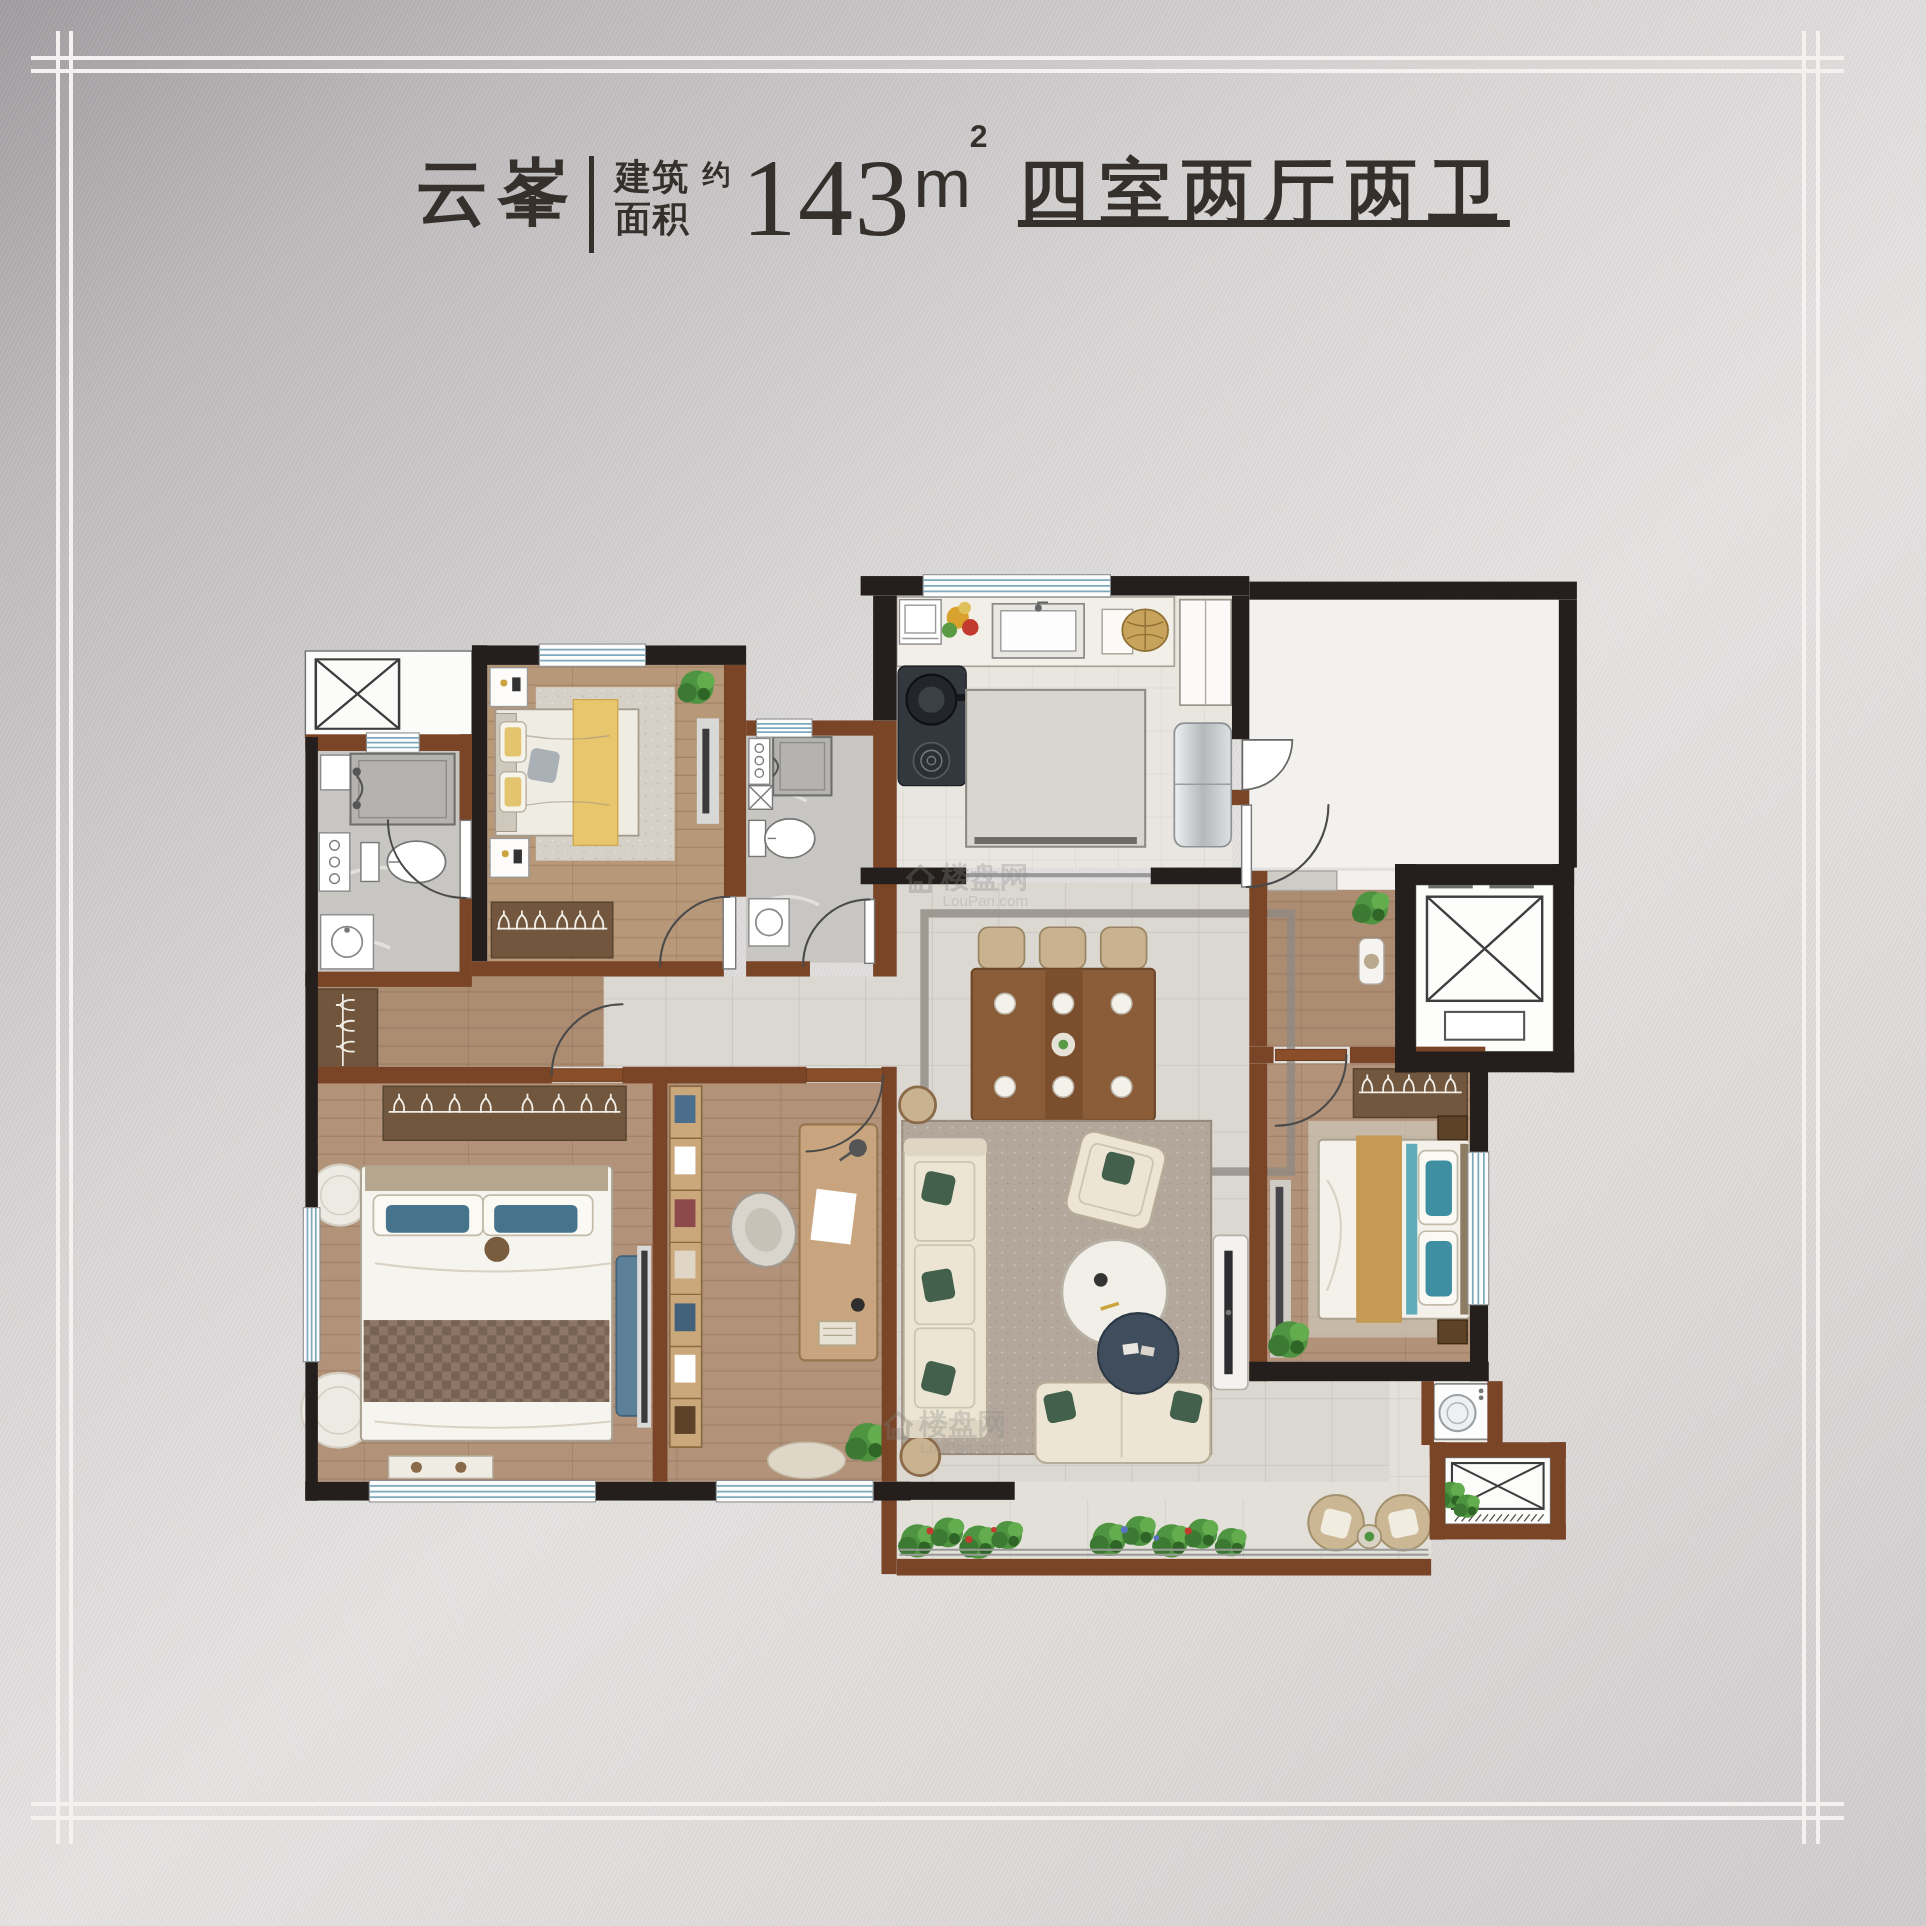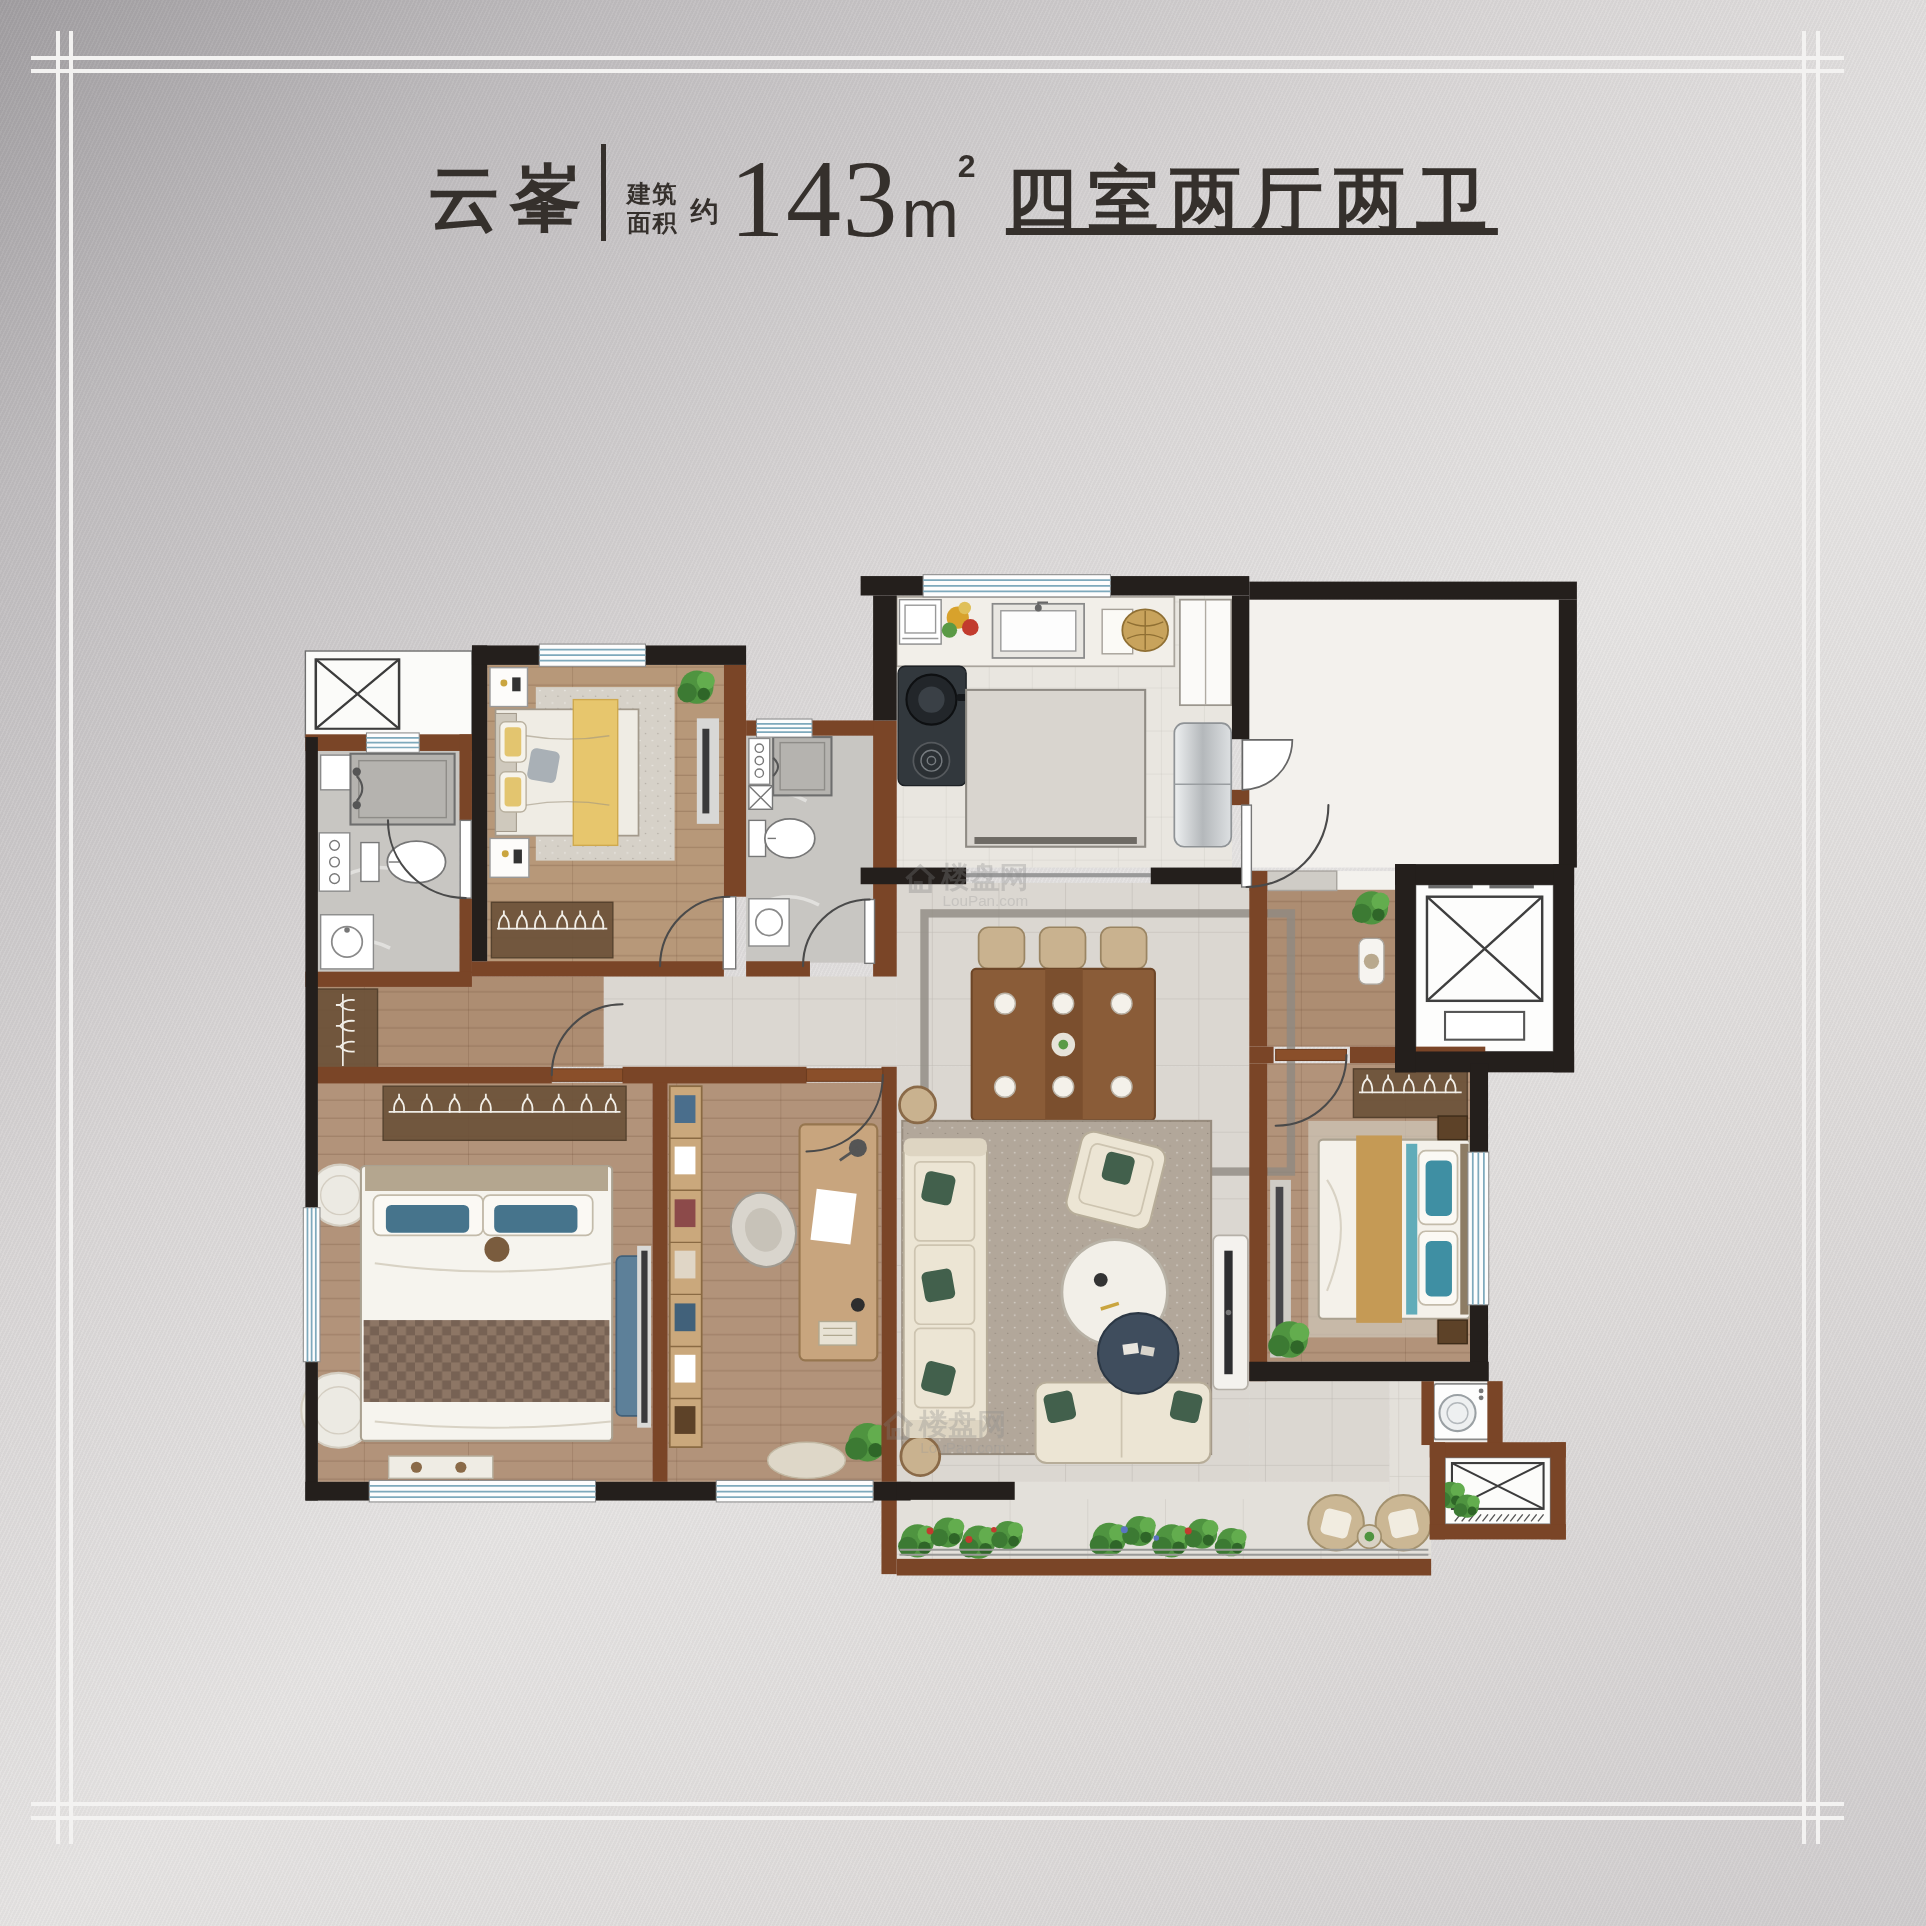--- a/index.html
+++ b/index.html
@@ -4,25 +4,25 @@
 <style>
   html,body{margin:0;padding:0;}
   body{width:1926px;height:1926px;overflow:hidden;font-family:"Liberation Sans",sans-serif;}
   .stage{position:relative;width:1926px;height:1926px;
     background:linear-gradient(140deg,#a09da0 0%,#bebbbd 14%,#d9d6d6 36%,#e6e4e3 55%,#dedbda 74%,#cfcccd 100%);}
   .stage::after{content:"";position:absolute;inset:0;pointer-events:none;
     background:repeating-linear-gradient(115deg,rgba(255,255,255,.05) 0 1.4px,rgba(110,110,116,.045) 1.4px 3.5px);}
   .frameline{position:absolute;background:#f3f2f1;z-index:3;}
   .fl-h{left:30.5px;width:1813px;height:4.2px;}
   .fl-v{top:30.5px;height:1813px;width:4.2px;}
-  .title-row{position:absolute;left:0;right:0;top:144px;display:flex;justify-content:center;align-items:flex-end;
+  .title-row{position:absolute;left:0;right:0;top:156px;display:flex;justify-content:center;
     color:#35302c;z-index:4;}
   .t-name{font-family:"DejaVu Serif","Liberation Serif",serif;font-weight:700;font-size:72px;line-height:1;letter-spacing:9.7px;margin-bottom:7px;}
   .t-divider{width:4.9px;height:97px;background:#35302c;margin:0 21px 0 9.7px;}
-  .t-stack{display:flex;flex-direction:column;font-size:24px;font-weight:700;line-height:1.18;margin-bottom:4.2px;letter-spacing:1.4px;}
+  .t-stack{display:flex;flex-direction:column;font-size:36px;font-weight:700;line-height:1.18;margin-bottom:4.2px;letter-spacing:1.4px;}
   .t-approx{font-size:28px;font-weight:600;margin:0 4.2px 9.7px 12.5px;}
   .t-value{font-family:"Liberation Serif","DejaVu Serif",serif;font-size:110px;font-weight:500;line-height:.78;letter-spacing:1.4px;margin:0 2.8px -1.4px 7px;}
   .t-unit{font-family:Liberation Sans, sans-serif;font-size:69px;line-height:.8;font-weight:500;margin-bottom:0px;}
   .t-unit sup{font-size:32px;position:relative;top:-36px;left:-1.4px;font-weight:600;}
   .t-layout{font-family:"DejaVu Serif","Liberation Serif",serif;font-size:71px;font-weight:700;line-height:1;letter-spacing:11px;margin:0 0 5.6px 29px;text-decoration:underline;}
   svg.plan{position:absolute;left:0;top:0;z-index:2;}
 </style>
 </head>
 <body>
 

